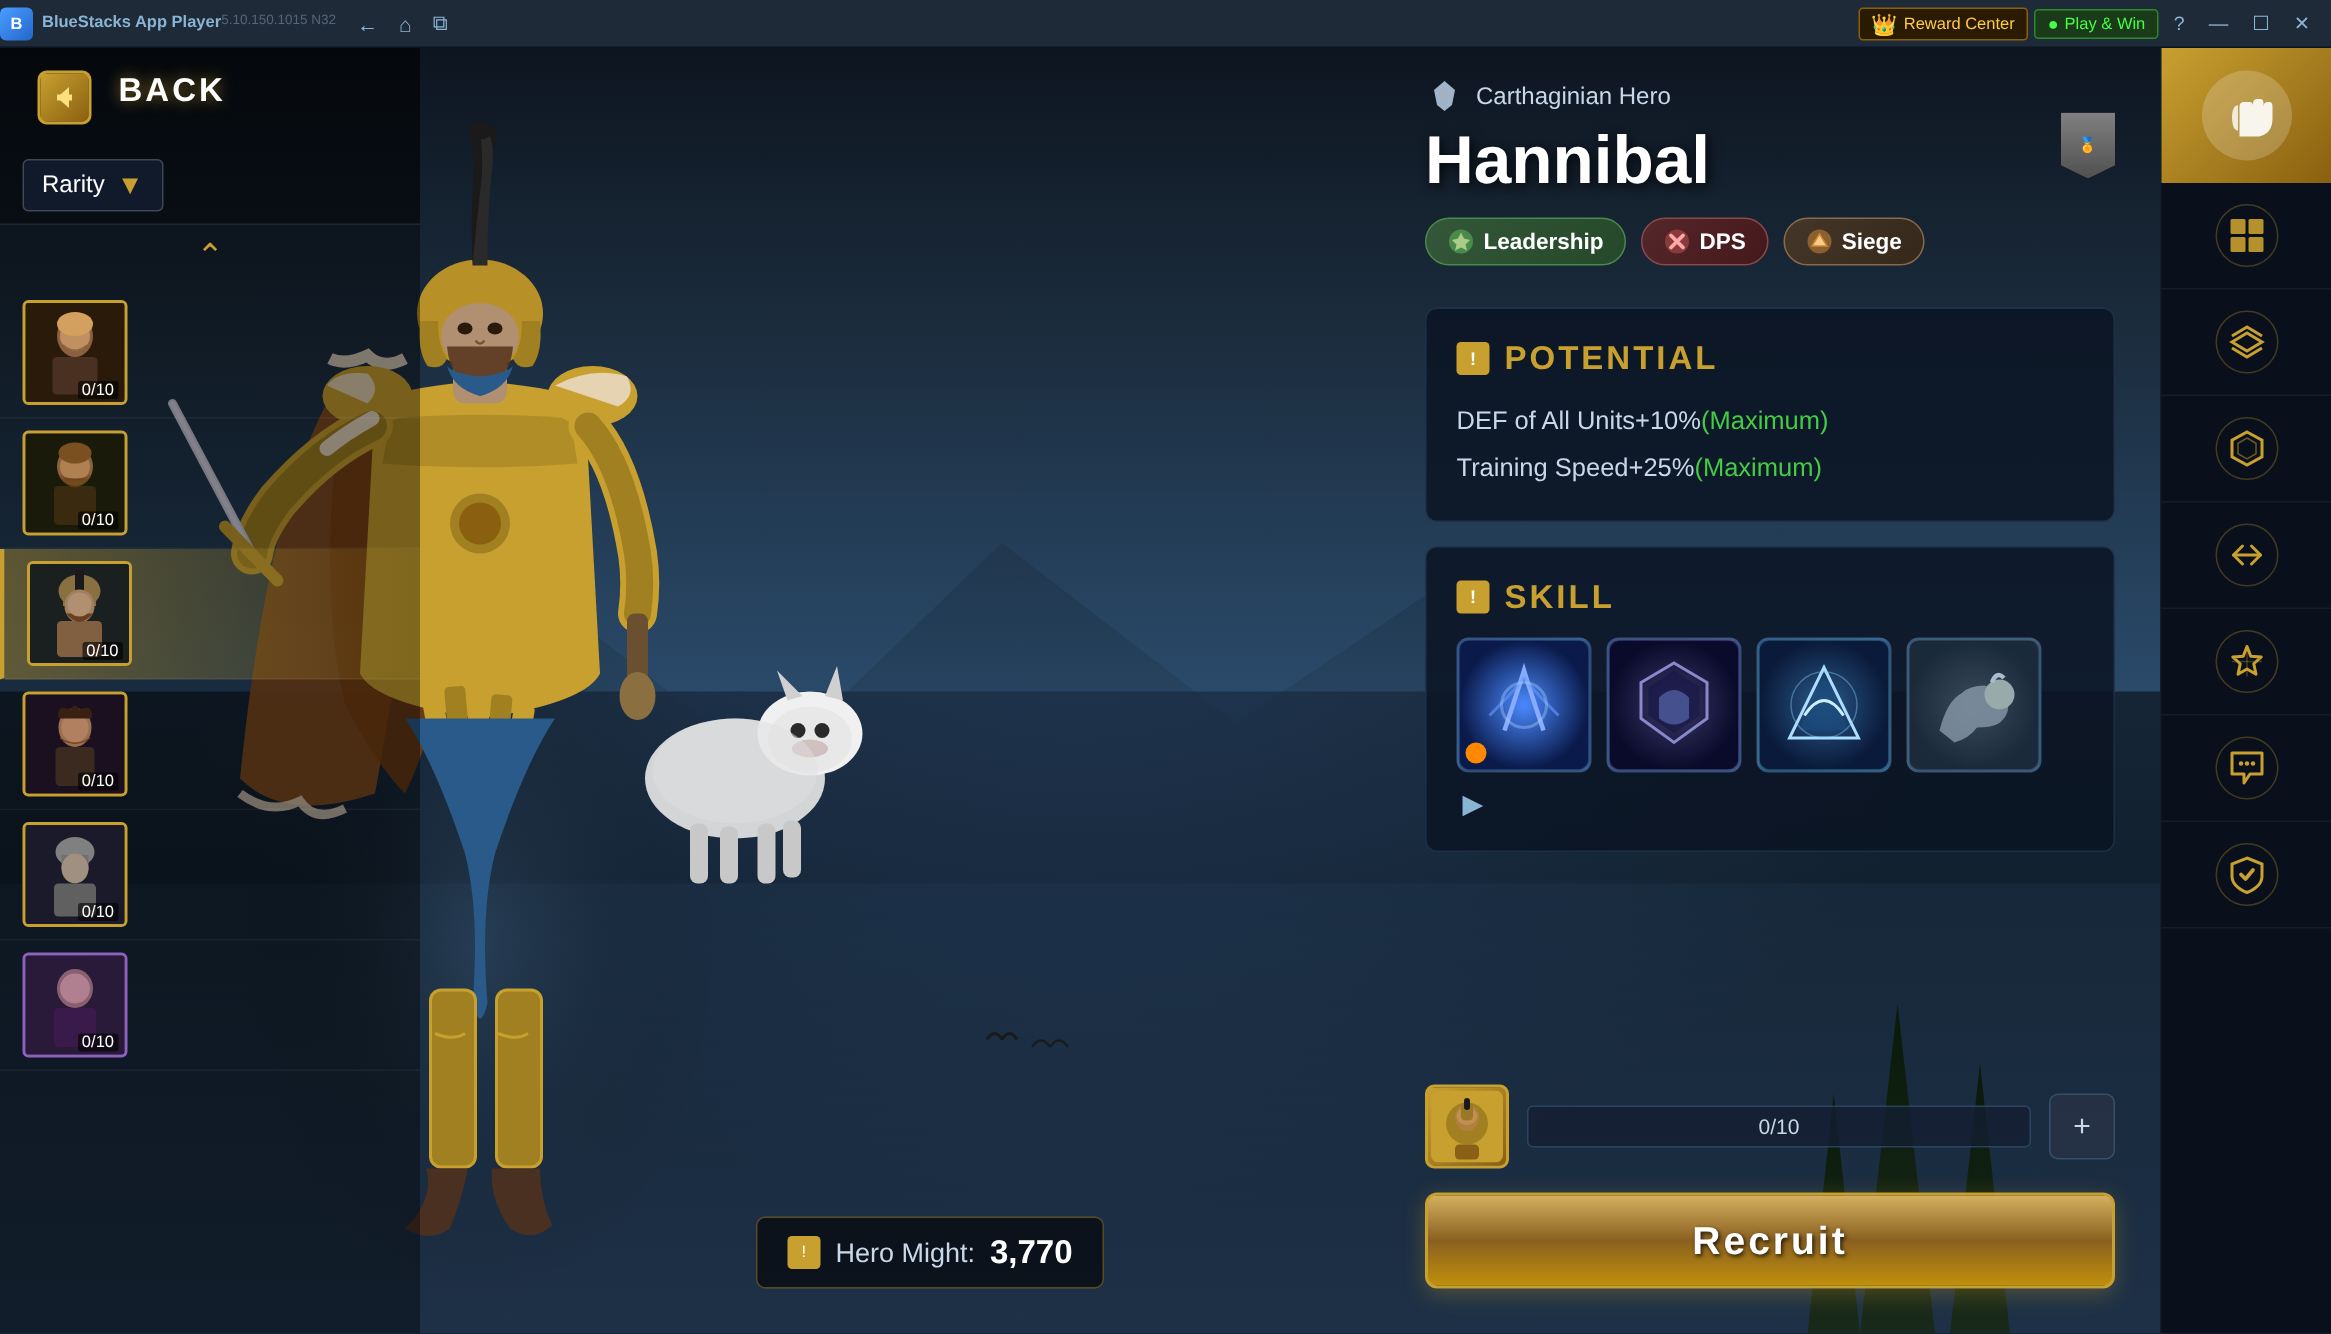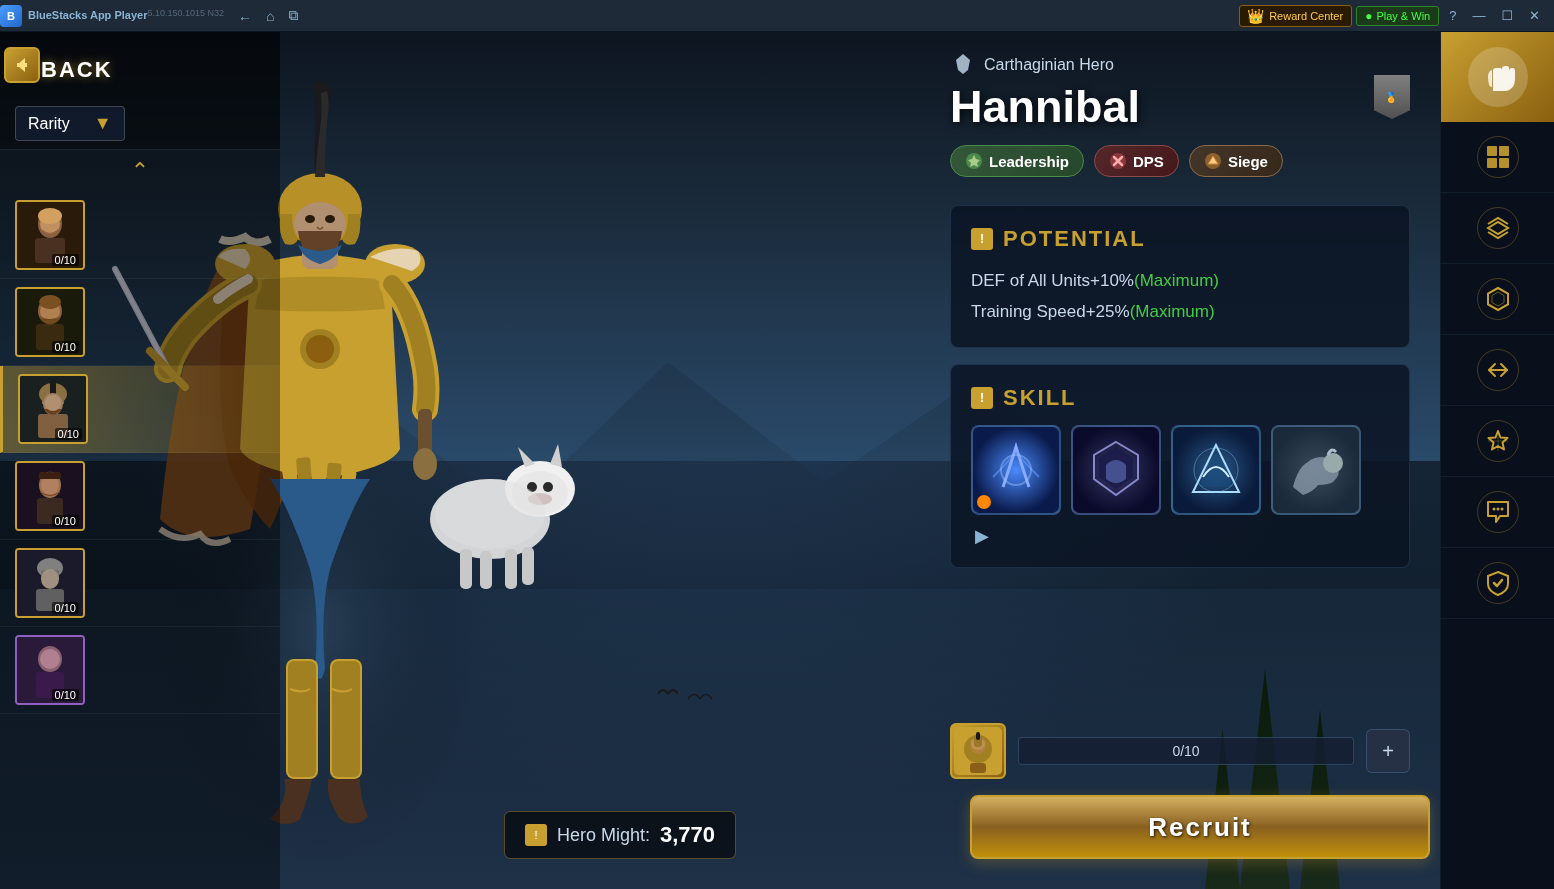--- a/index.html
+++ b/index.html
@@ -84,23 +84,23 @@
       position: absolute;
       top: 0; left: 0;
       width: 280px;
       height: 100%;
       background: rgba(0,0,0,0.4);
       z-index: 10;
     }
 
     .back-button {
       display: flex;
-      align-items: flex-end;
-      gap: 1px;
-      padding: 15px 4px;
+      align-items: flex-start;
+      gap: 18px;
+      padding: 15px 25px;
       cursor: pointer;
       background: rgba(0,0,0,0.3);
     }
     .back-icon {
       width: 36px; height: 36px;
       background: linear-gradient(135deg, #c8a030, #8a6010);
       border: 2px solid #c8a030;
       border-radius: 6px;
       display: flex; align-items: center; justify-content: center;
       font-size: 18px; color: #ffe080;
@@ -115,21 +115,21 @@
 
     .rarity-filter {
       display: flex;
       align-items: center;
       gap: 8px;
       padding: 8px 15px;
       background: rgba(0,0,0,0.3);
       border-bottom: 1px solid rgba(255,255,255,0.1);
     }
     .rarity-dropdown {
-      display: flex; align-items: center; gap: 24px;
+      display: flex; align-items: center; gap: 8px;
       background: rgba(20,30,50,0.8);
       border: 1px solid rgba(255,255,255,0.2);
       border-radius: 4px;
       padding: 6px 12px;
       cursor: pointer;
       color: white;
       font-size: 16px;
     }
 
     .scroll-up-arrow {
@@ -392,21 +392,20 @@
       background: linear-gradient(180deg, #d4b060, #8a6020, #c0900a);
       border: 2px solid #c8a030;
       border-radius: 8px;
       color: #ffffff;
       font-size: 26px;
       font-weight: bold;
       cursor: pointer;
       letter-spacing: 2px;
       text-shadow: 1px 1px 3px rgba(0,0,0,0.8);
       box-shadow: 0 4px 15px rgba(200,160,48,0.3);
-      margin-left: 20px;
     }
 
     
     .hero-might-bar {
       position: absolute;
       bottom: 30px;
       left: 320px;
       right: 520px;
       z-index: 10;
       display: flex;

